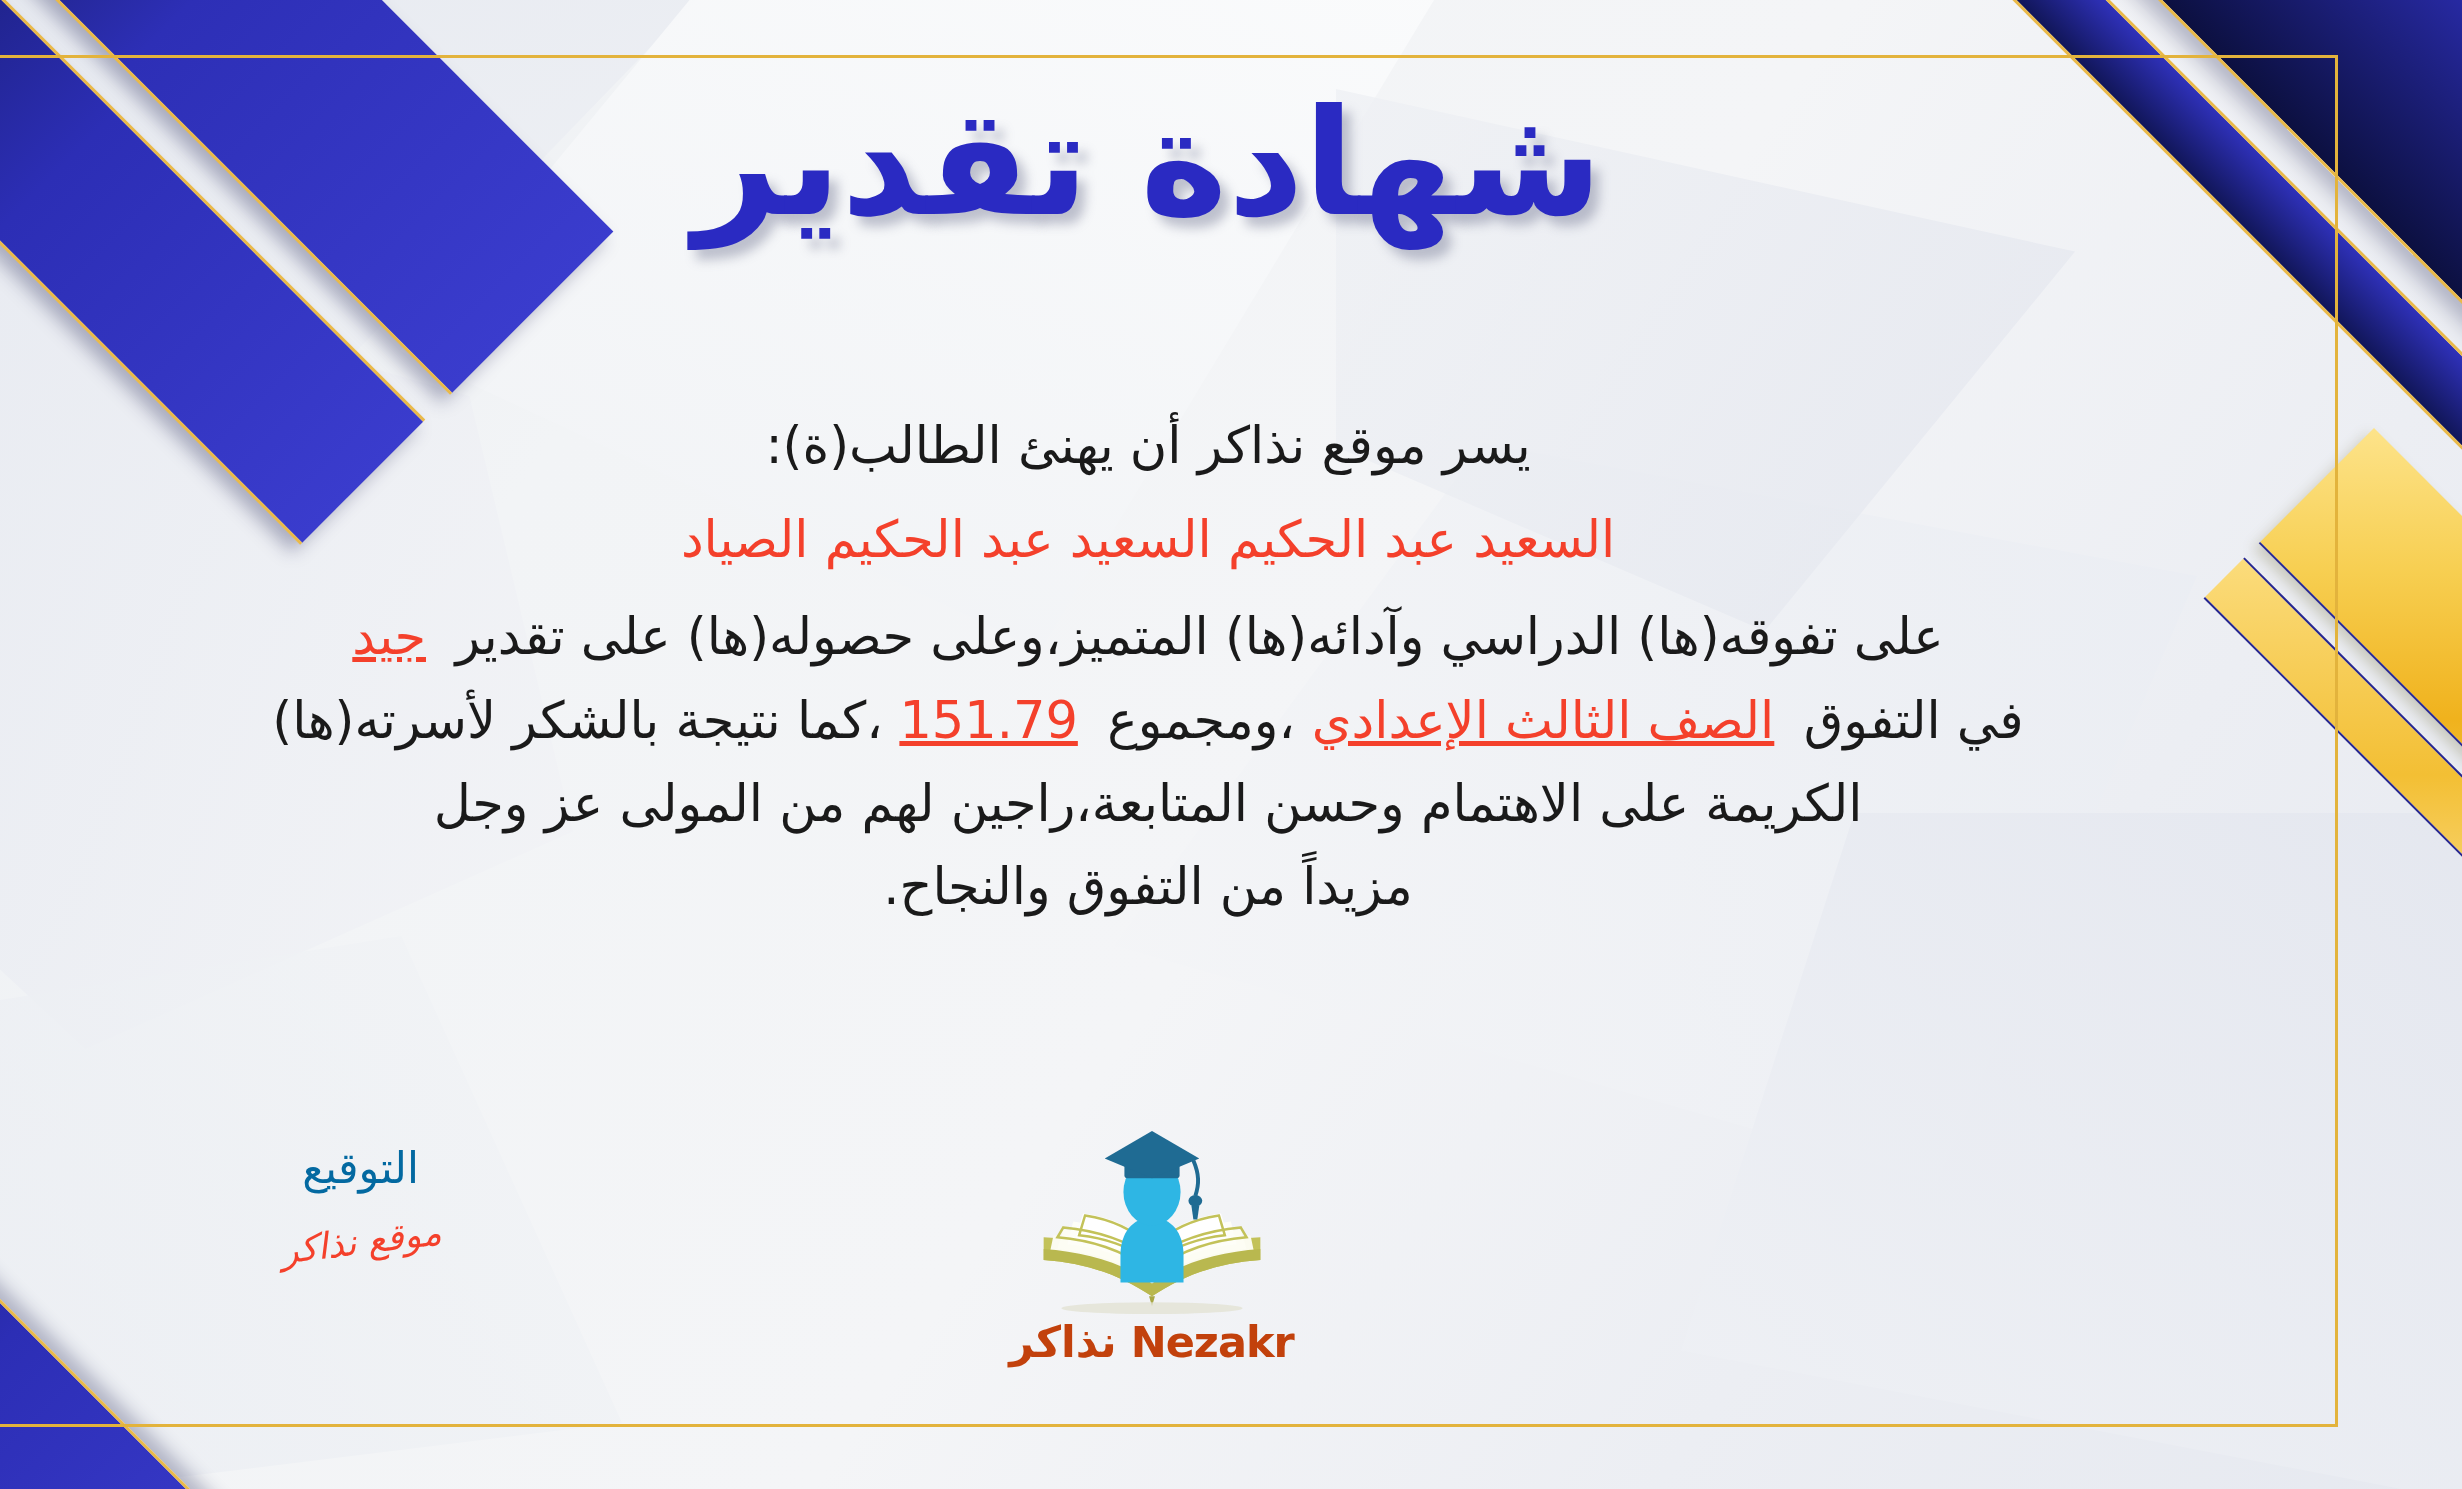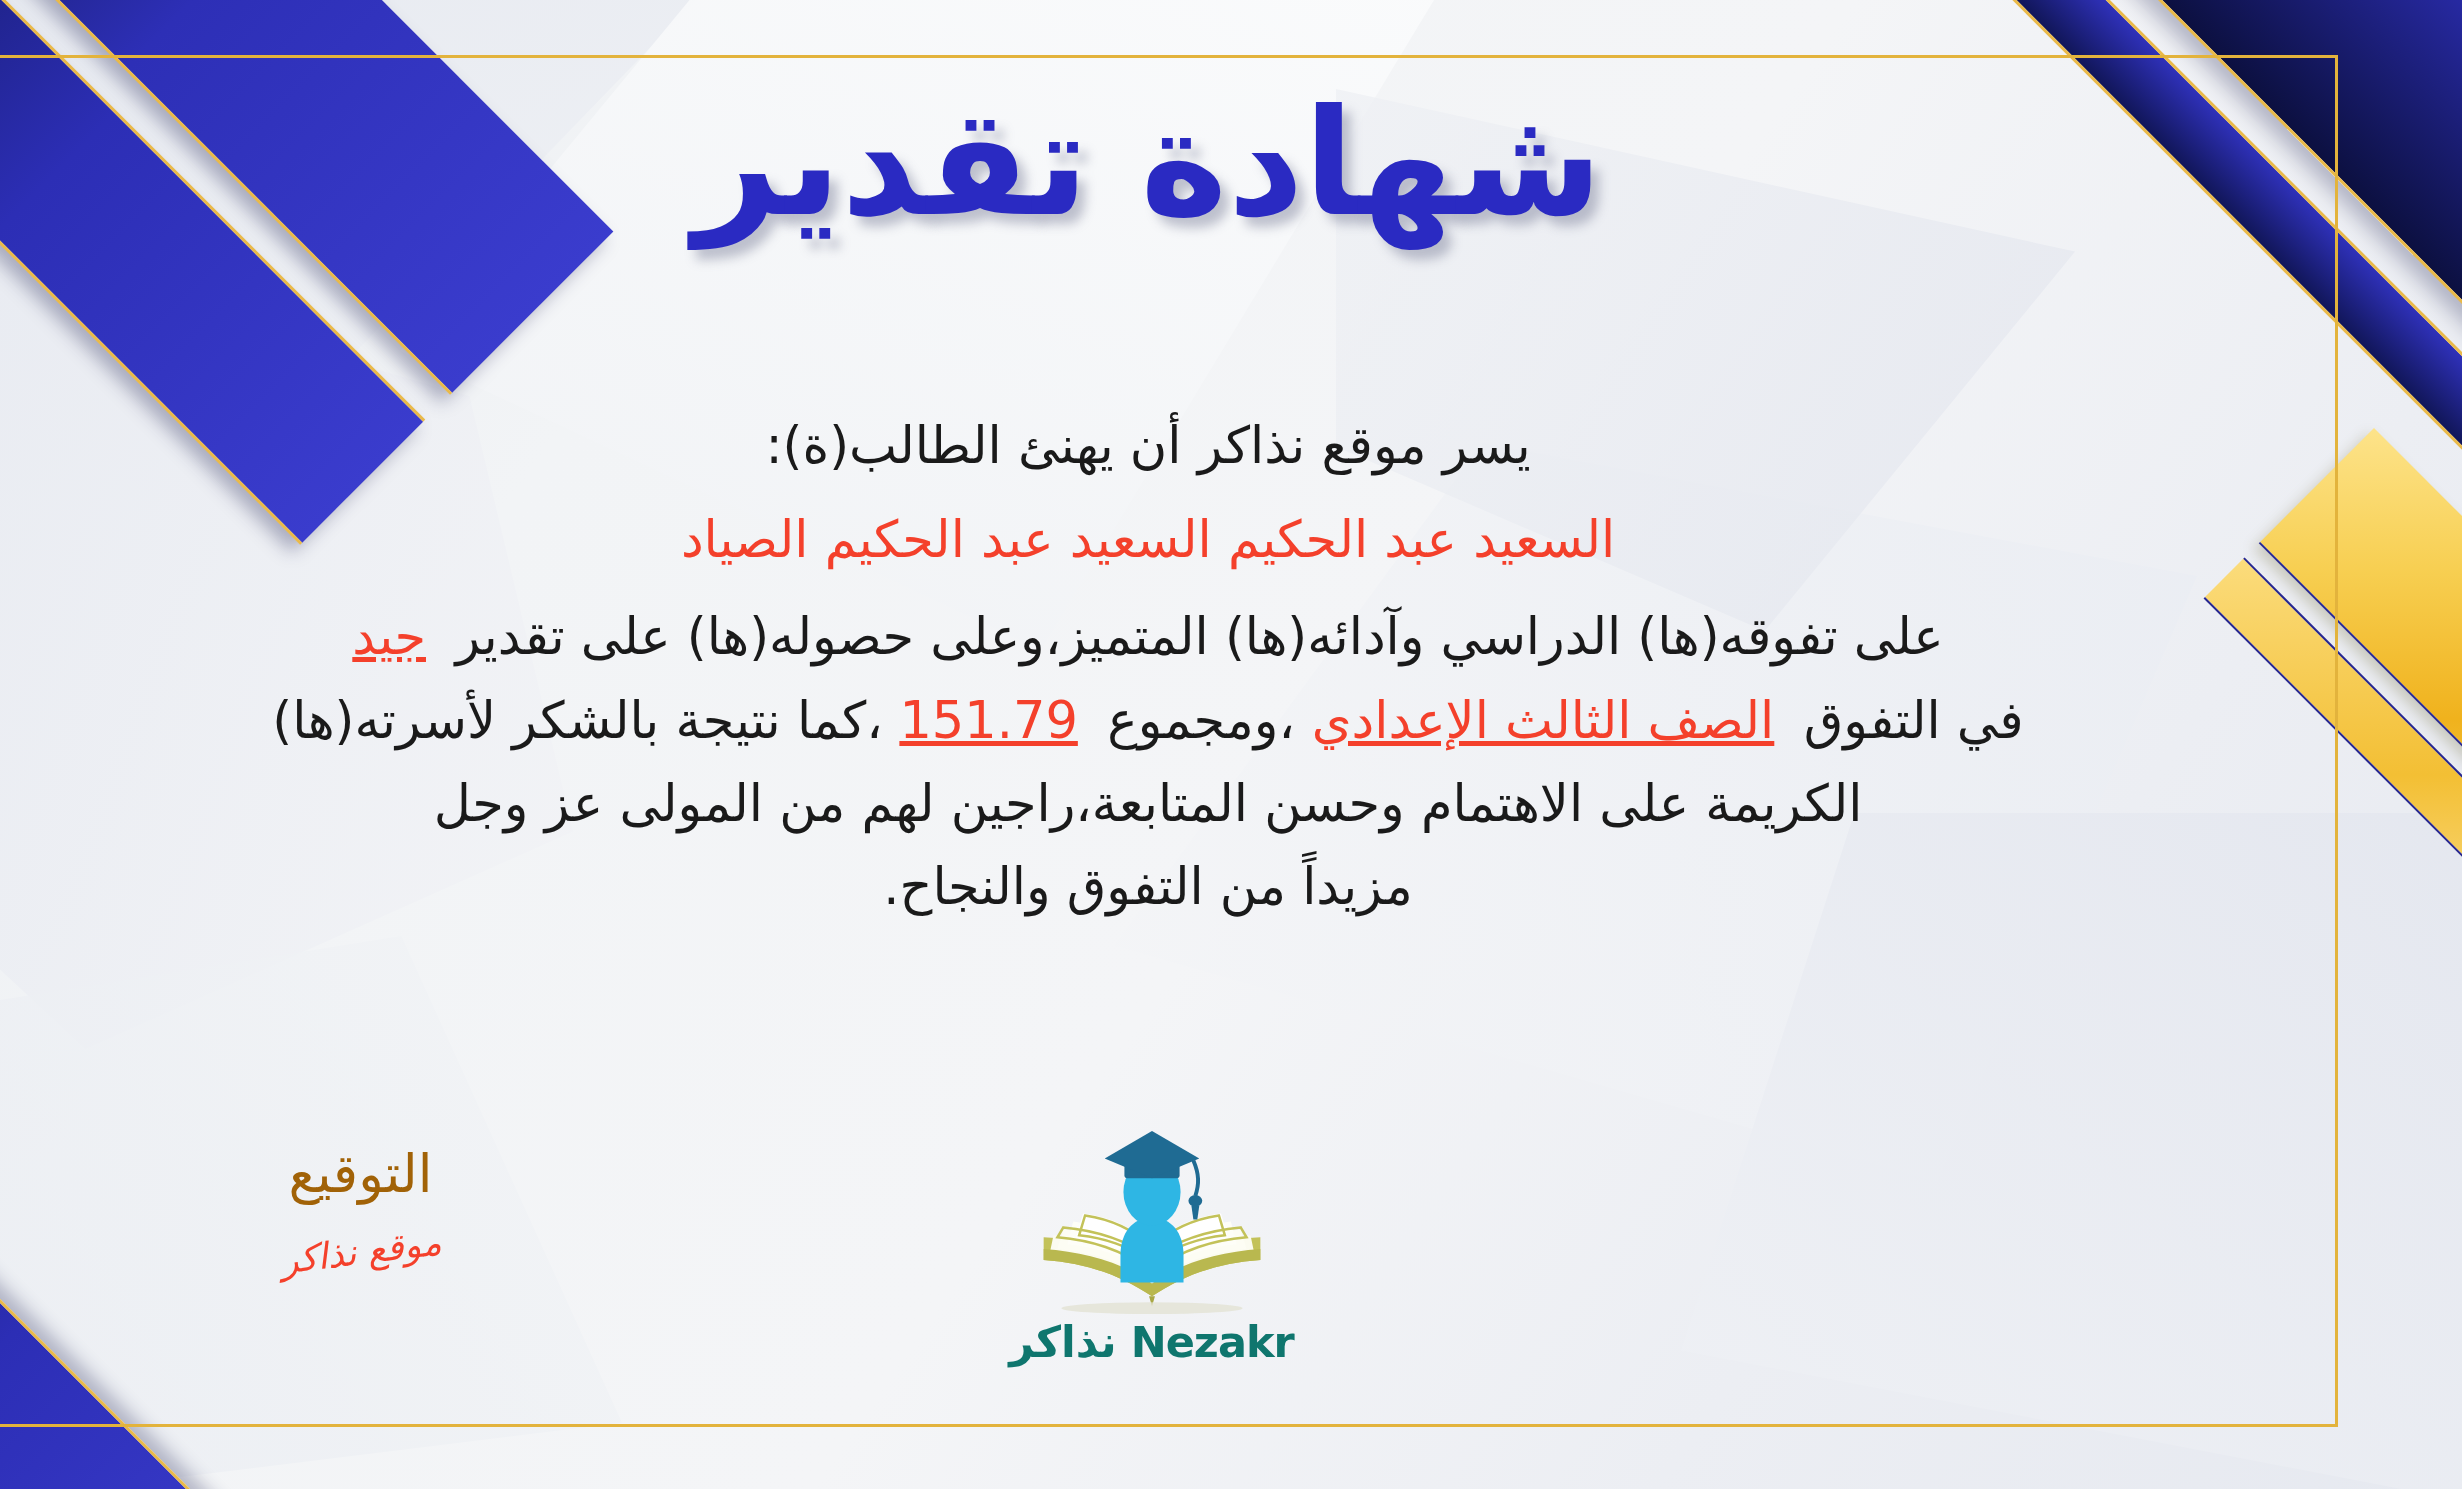--- a/index.html
+++ b/index.html
@@ -102,32 +102,32 @@
     margin:0 0 8.9px 0;white-space:nowrap;
   }
   .line-intro{font-size:51px;margin-bottom:19.7px;}
   .name-line{color:#f4402b;font-size:51px;margin-bottom:22.7px;}
   .red{color:#f4402b;text-decoration:underline;}
   .sp{display:inline-block;width:29.5px;}
   .sp-sm{display:inline-block;width:16.7px;}
 
   
   .sig-block{position:absolute;left:374px;top:1147px;width:305px;text-align:center;}
-  .sig-label{color:#a16207;font-size:53px;font-weight:500;line-height:1;}
+  .sig-label{color:#0369a1;font-size:43px;font-weight:500;line-height:1;}
   .sig-mark{
     color:#f4402b;font-size:36px;margin-top:30.5px;
     font-family:"DejaVu Serif","Liberation Serif",serif;
     font-style:italic;transform:rotate(-7deg);display:inline-block;
   }
 
   
   .logo-block{position:absolute;left:1108px;top:1123px;width:419px;text-align:center;}
   .logo-art{width:276px;height:197px;margin:0 auto;position:relative;}
   .logo-word{
-    margin-top:-3px;font-size:43px;font-weight:700;color:#0f766e;
+    margin-top:-3px;font-size:43px;font-weight:700;color:#c2410c;
     font-family:"DejaVu Sans","Liberation Sans",sans-serif;letter-spacing:-1px;
   }
 </style>
 </head>
 <body>
 
 <div class="stage">
 
   <div class="bg-base"></div>
   <div class="facet f1"></div>

